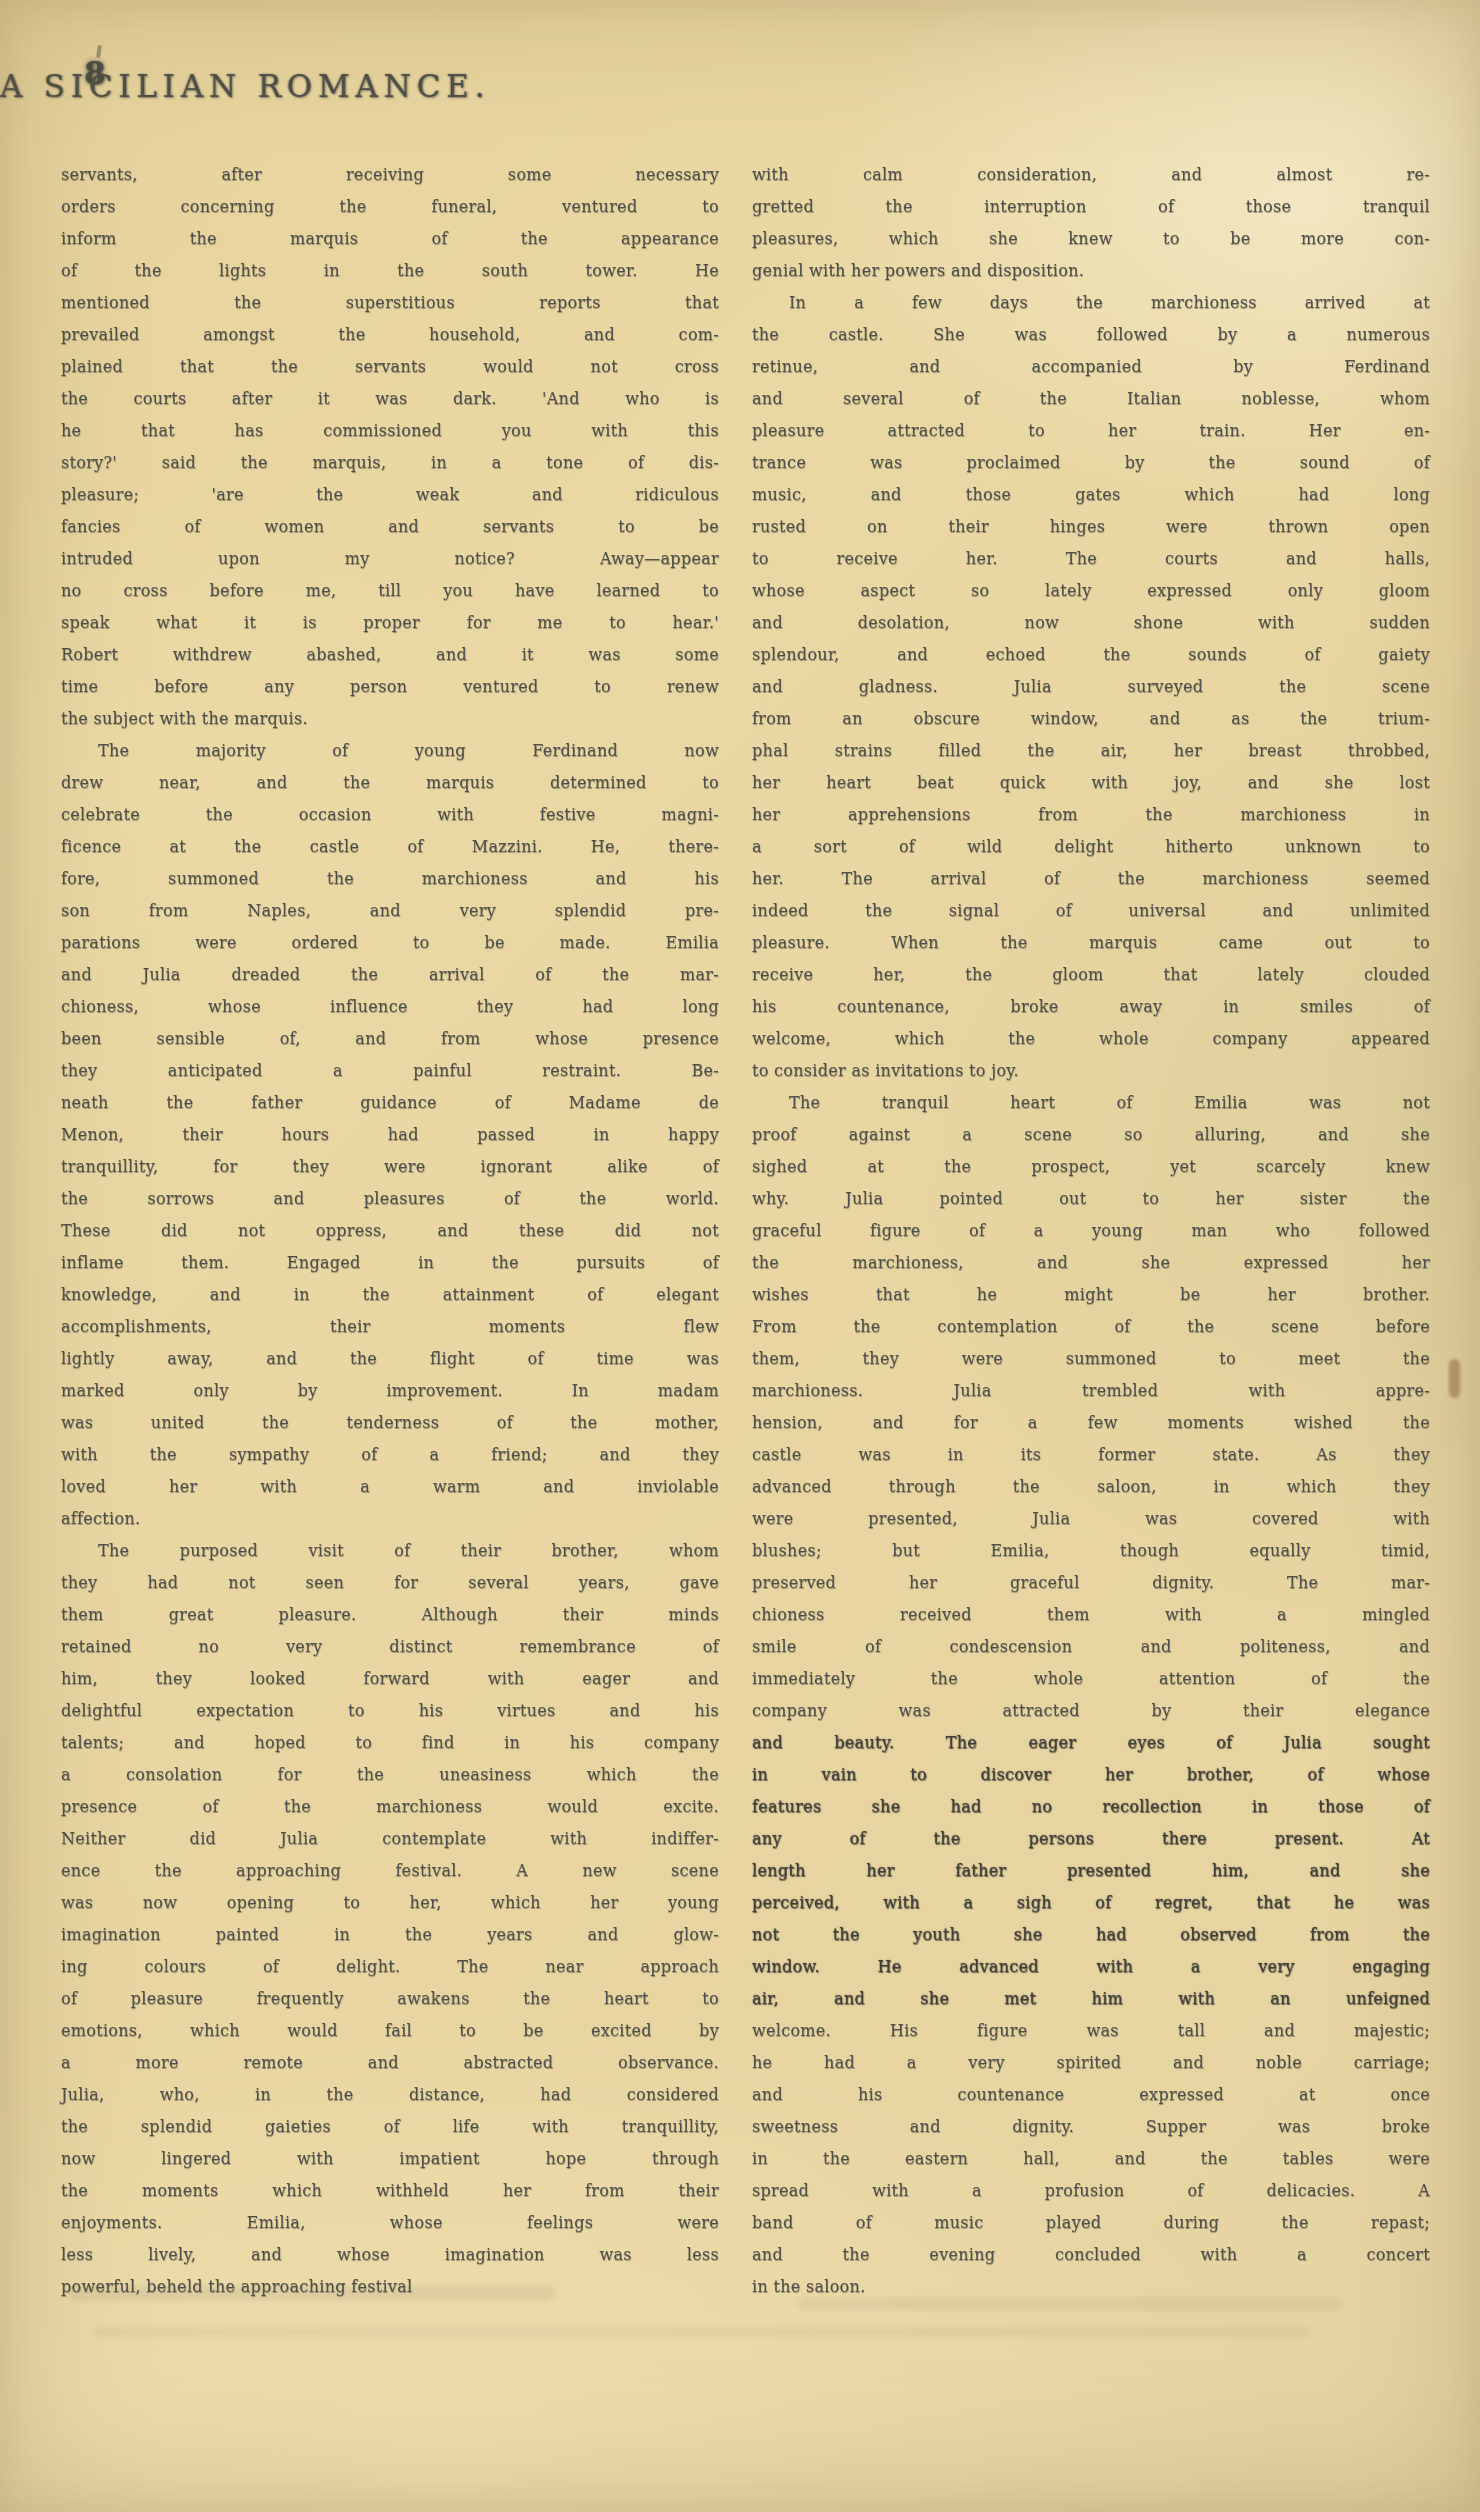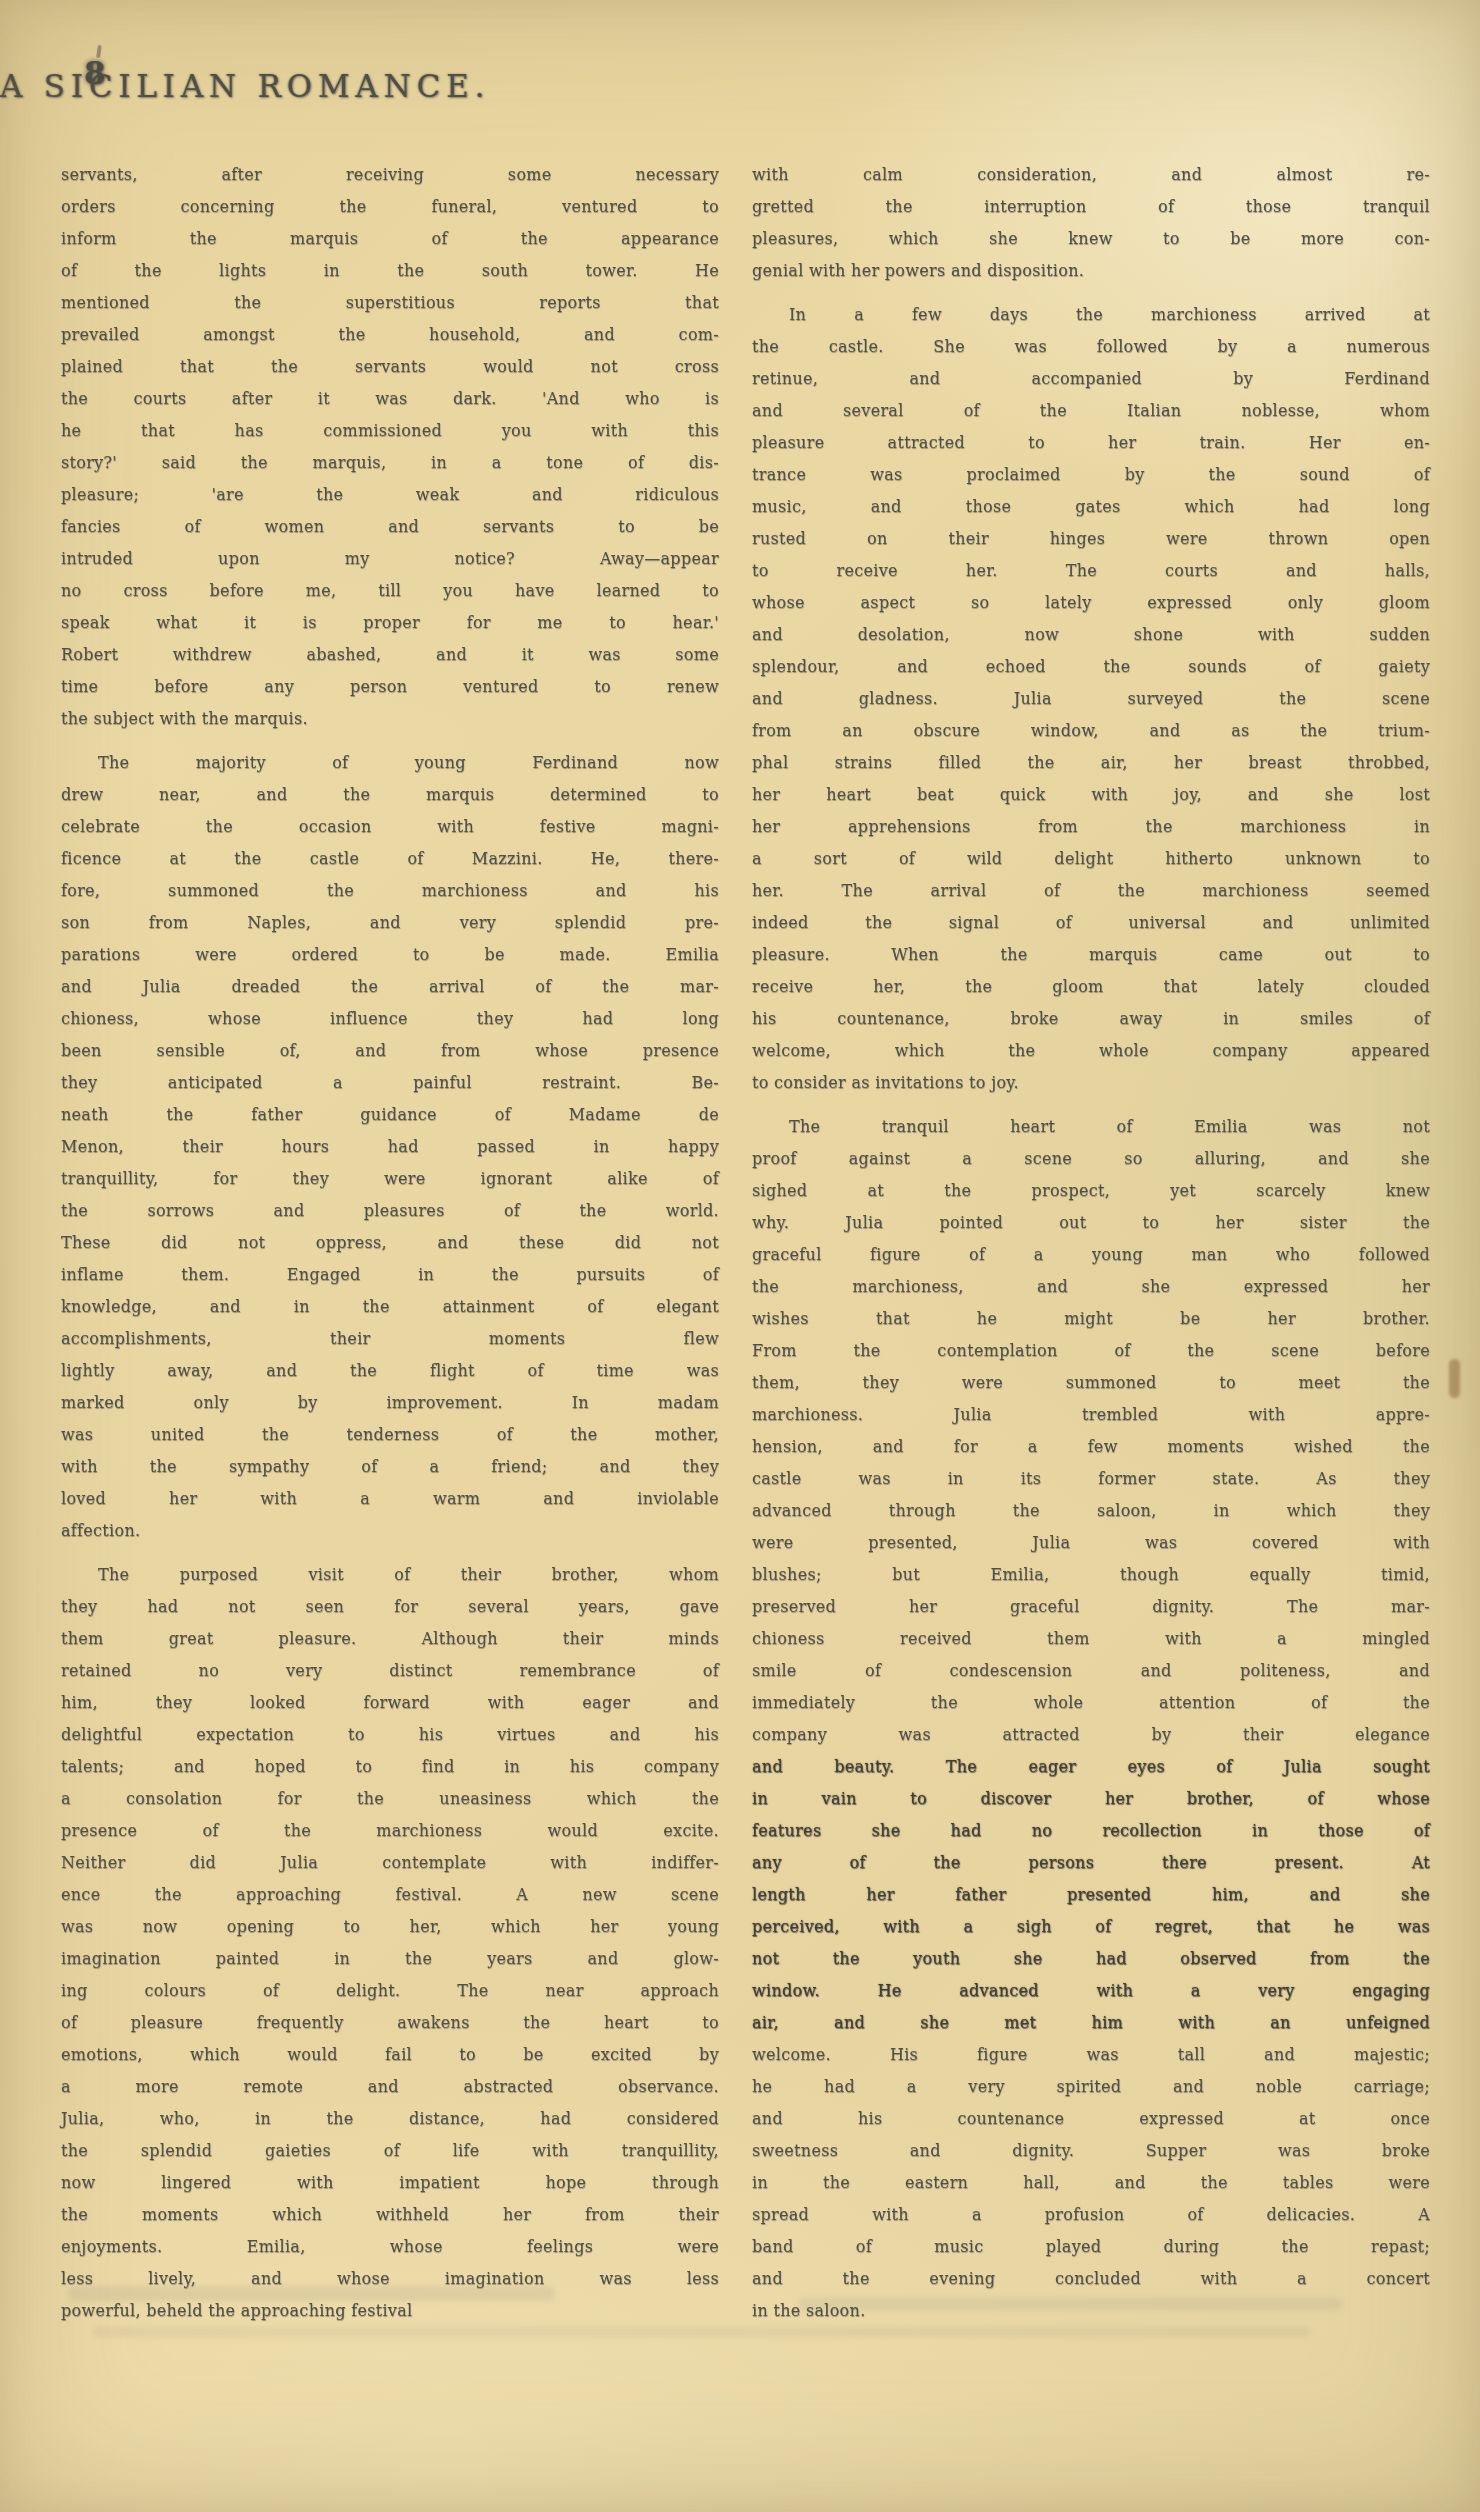--- a/index.html
+++ b/index.html
@@ -35,21 +35,21 @@
     position:absolute;top:159px;
     font-size:16px;color:#50504a;letter-spacing:0.3px;
     text-shadow:0.4px 0.7px 0.8px rgba(70,68,58,0.5);
   }
   .col-left{left:61px;width:658px;}
   .col-right{left:752px;width:678px;}
   .line{
     height:32px;line-height:32px;
     text-align:justify;text-align-last:justify;
   }
-  .line.in{padding-left:37px;margin-top:12px;}
+  .line.in{padding-left:37px;}
   .line.end{text-align-last:left;}
   .line.b{
     color:#403f39;
     text-shadow:0.6px 0.9px 1px rgba(52,50,44,0.75),0 0 1.9px rgba(52,50,44,0.4);
   }
   .smudge{position:absolute;filter:blur(2.9px);border-radius:7.8px;pointer-events:none;}
   .smudge1{left:68px;top:2286px;width:487px;height:14.6px;background:rgba(100,98,86,0.10);}
   .smudge2{left:93px;top:2327px;width:1217px;height:9.7px;background:rgba(100,98,86,0.08);}
   .smudge3{left:798px;top:2298px;width:545px;height:11.7px;background:rgba(100,98,86,0.09);}
   .blemish{

